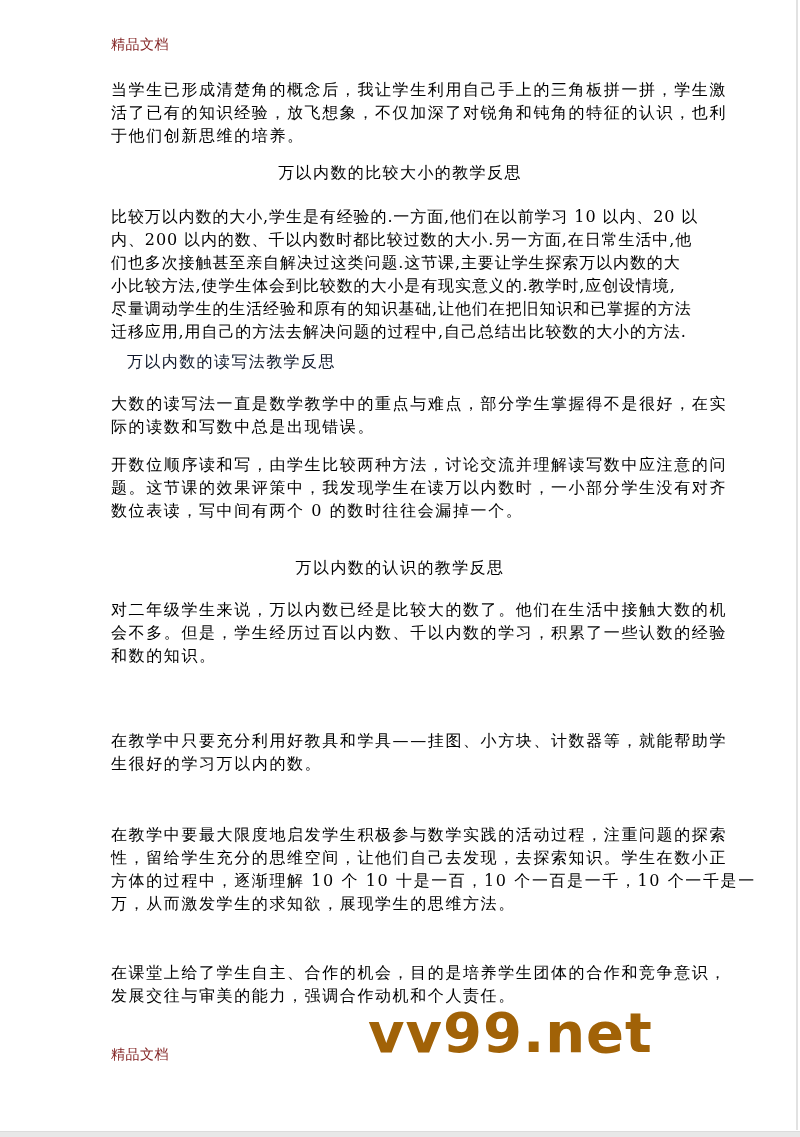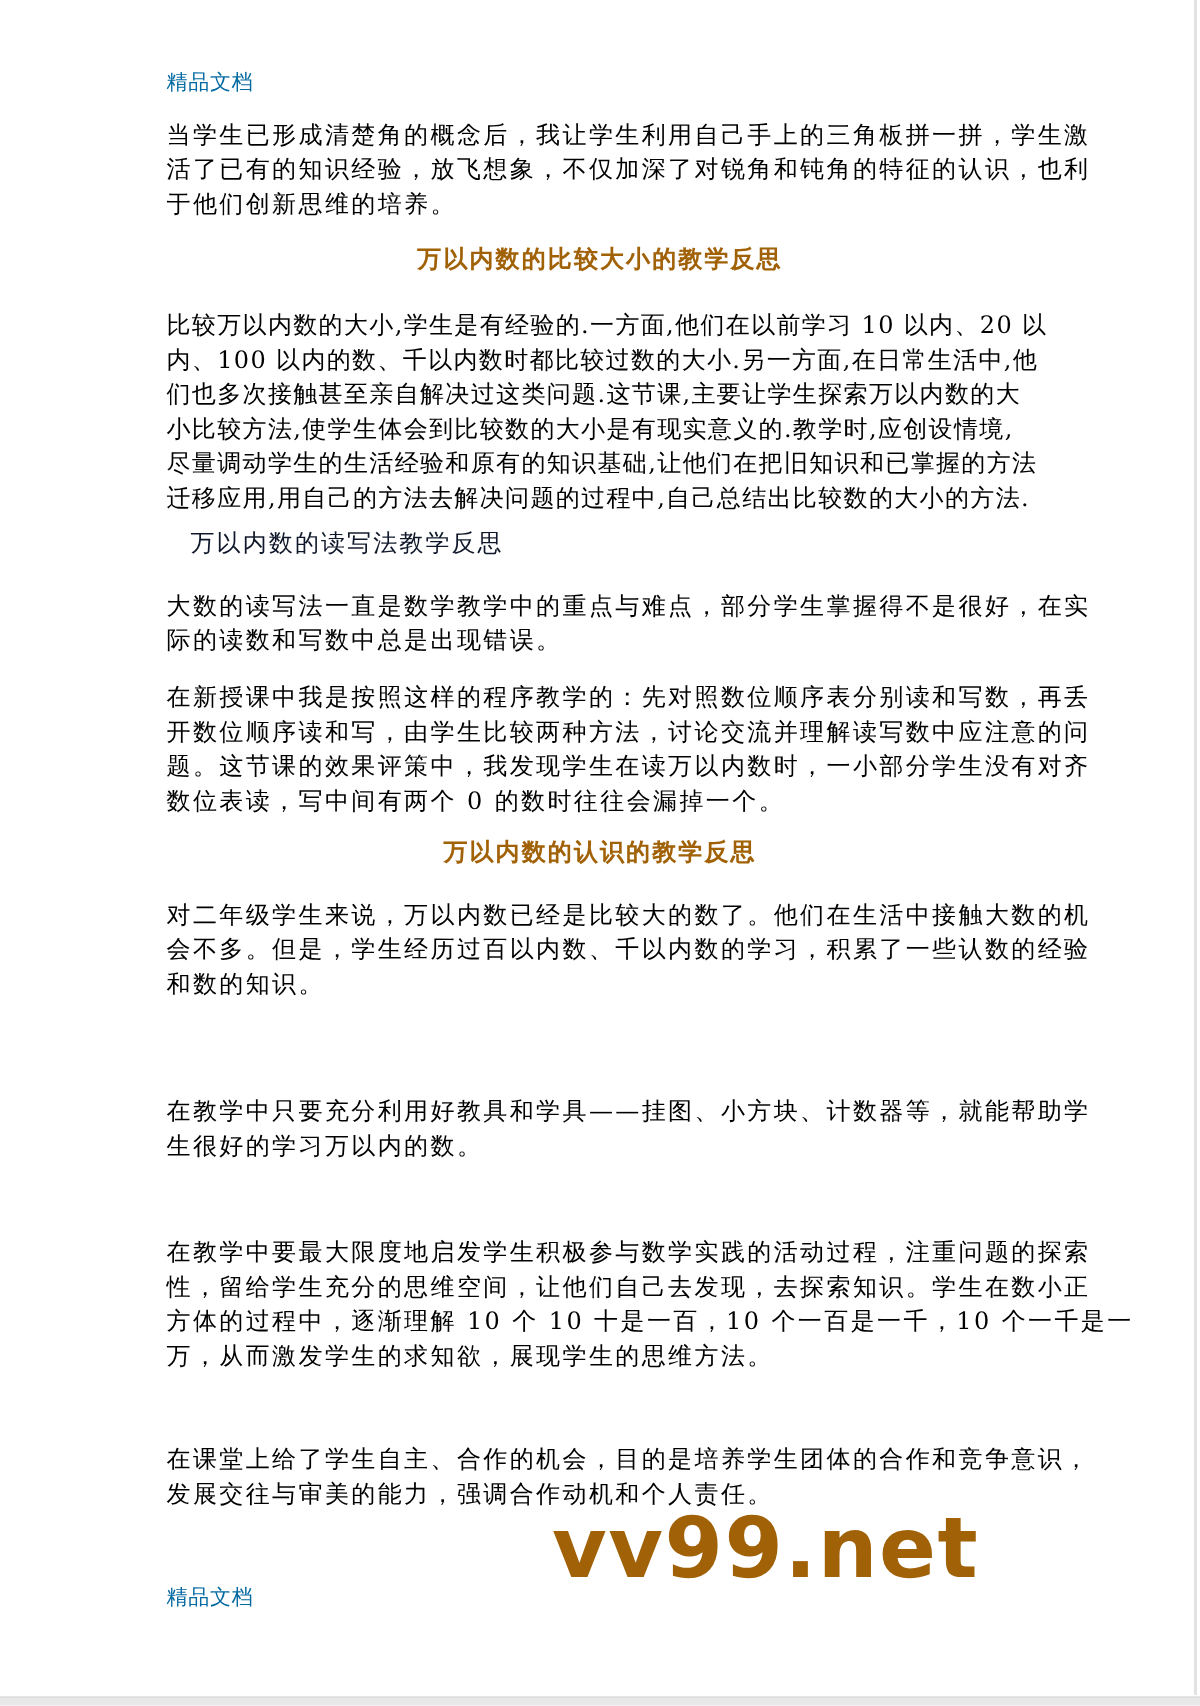--- a/index.html
+++ b/index.html
@@ -31,23 +31,22 @@
       width: 800px;
       height: 6px;
       background: #e8e8e8;
       border-top: 1px solid #dcdcdc;
     }
     .running-head {
       position: absolute;
       left: 111px;
       font-size: 14px;
       line-height: 18px;
-      color: #0369a1;
+      color: #7f1d1d;
       letter-spacing: 0.5px;
-      margin-top: 11px;
     }
     .header { top: 35px; }
     .footer { top: 1045px; }
 
     .block {
       position: absolute;
       left: 111px;
       width: 578px;
       font-size: 16px;
       line-height: 23px;
@@ -58,23 +57,23 @@
       margin: 0;
     }
     .title-center {
       position: absolute;
       left: 111px;
       width: 578px;
       text-align: center;
       font-size: 16px;
       line-height: 22px;
       letter-spacing: 1.4px;
-      color: #a16207;
+      color: #000000;
       margin: 0;
-      font-weight: bold;
+      font-weight: normal;
     }
     .title-left {
       position: absolute;
       left: 127px;
       font-size: 16px;
       line-height: 22px;
       letter-spacing: 1.4px;
       color: #0f172a;
       margin: 0;
       font-weight: normal;
@@ -106,34 +105,33 @@
 
   <p class="block fg" style="top:78px;">
     <span class="line">当学生已形成清楚角的概念后，我让学生利用自己手上的三角板拼一拼，学生激</span>
     <span class="line">活了已有的知识经验，放飞想象，不仅加深了对锐角和钝角的特征的认识，也利</span>
     <span class="line">于他们创新思维的培养。</span>
   </p>
 
   <h2 class="title-center fg" style="top:162px;">万以内数的比较大小的教学反思</h2>
   <p class="block fg" style="top:205px; letter-spacing:0.9px;">
     <span class="line">比较万以内数的大小,学生是有经验的.一方面,他们在以前学习 10 以内、20 以</span>
-    <span class="line">内、100 以内的数、千以内数时都比较过数的大小.另一方面,在日常生活中,他</span>
+    <span class="line">内、200 以内的数、千以内数时都比较过数的大小.另一方面,在日常生活中,他</span>
     <span class="line">们也多次接触甚至亲自解决过这类问题.这节课,主要让学生探索万以内数的大</span>
     <span class="line">小比较方法,使学生体会到比较数的大小是有现实意义的.教学时,应创设情境,</span>
     <span class="line">尽量调动学生的生活经验和原有的知识基础,让他们在把旧知识和已掌握的方法</span>
     <span class="line">迁移应用,用自己的方法去解决问题的过程中,自己总结出比较数的大小的方法.</span>
   </p>
 
   <h2 class="title-left fg" style="top:351px;">万以内数的读写法教学反思</h2>
   <p class="block fg" style="top:392px;">
     <span class="line">大数的读写法一直是数学教学中的重点与难点，部分学生掌握得不是很好，在实</span>
     <span class="line">际的读数和写数中总是出现错误。</span>
   </p>
   <p class="block fg" style="top:453px;">
-    <span class="line">在新授课中我是按照这样的程序教学的：先对照数位顺序表分别读和写数，再丢</span>
     <span class="line">开数位顺序读和写，由学生比较两种方法，讨论交流并理解读写数中应注意的问</span>
     <span class="line">题。这节课的效果评策中，我发现学生在读万以内数时，一小部分学生没有对齐</span>
     <span class="line">数位表读，写中间有两个 0 的数时往往会漏掉一个。</span>
   </p>
 
   <h2 class="title-center fg" style="top:557px;">万以内数的认识的教学反思</h2>
   <p class="block fg" style="top:598px;">
     <span class="line">对二年级学生来说，万以内数已经是比较大的数了。他们在生活中接触大数的机</span>
     <span class="line">会不多。但是，学生经历过百以内数、千以内数的学习，积累了一些认数的经验</span>
     <span class="line">和数的知识。</span>

